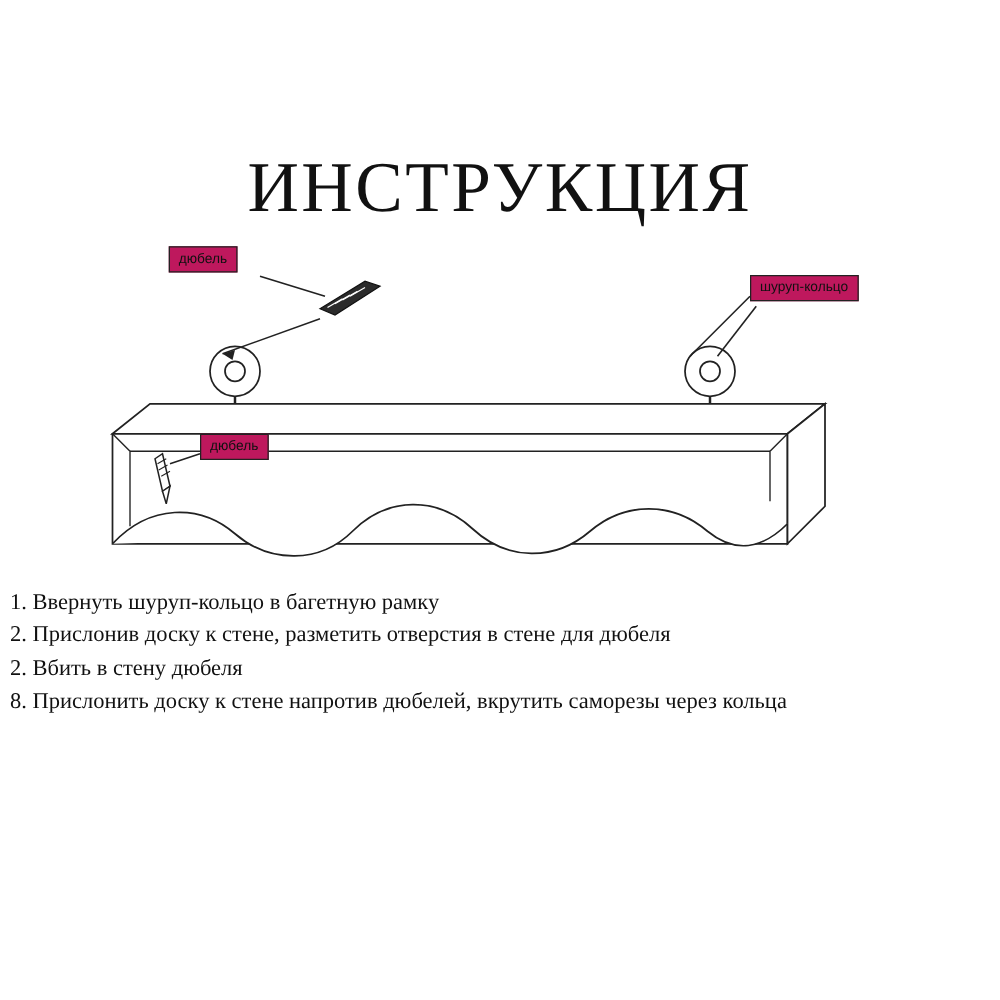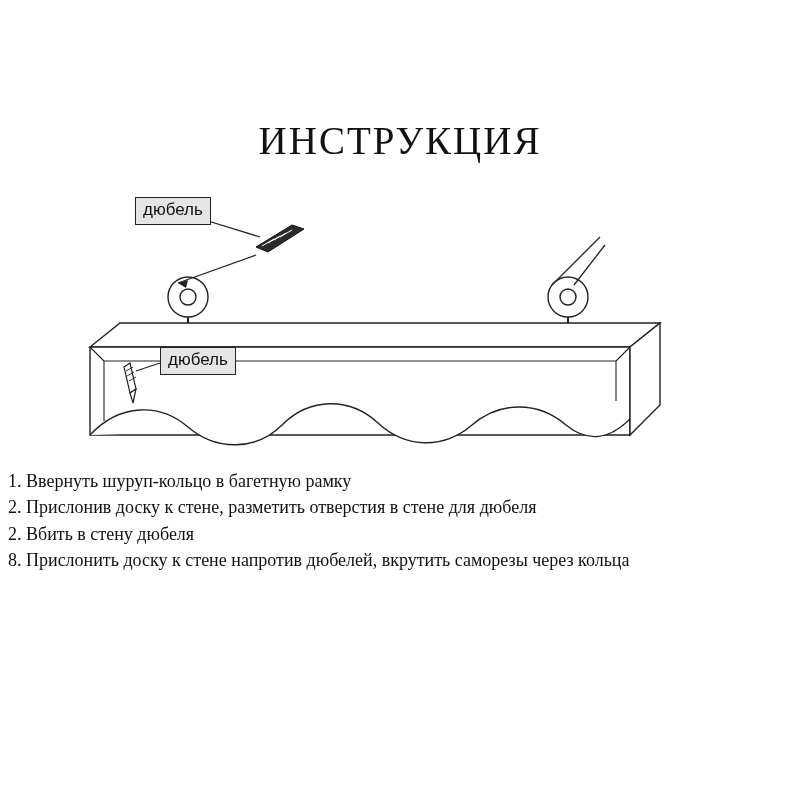--- a/index.html
+++ b/index.html
@@ -16,37 +16,37 @@
     color: #1a1a1a;
     overflow: hidden;
   }
   #title {
     position: absolute;
     top: 118px;
     left: 0;
     width: 800px;
     text-align: center;
     font-family: "Liberation Serif", serif;
-    font-size: 39px;
+    font-size: 57px;
     letter-spacing: 2px;
     color: #111111;
   }
   #diagram {
     position: absolute;
     top: 175px;
     left: 60px;
     width: 700px;
     height: 280px;
   }
   .callout {
     position: absolute;
-    background: #e5e5e5;
+    background: #be185d;
     border: 1px solid #222222;
     font-family: "Liberation Sans", sans-serif;
-    font-size: 17px;
+    font-size: 11px;
     color: #111111;
     padding: 3px 7px 4px 7px;
     white-space: nowrap;
     line-height: 1.1;
   }
   #callout-dubel { left: 75px; top: 22px; }
   #callout-shurup { left: 540px; top: 45px; }
   #callout-samorez { left: 100px; top: 172px; }
   #steps {
     position: absolute;
@@ -123,20 +123,21 @@
         <line x1="67" y1="201" x2="74" y2="197" stroke="#222" stroke-width="0.9"></line>
         <line x1="69" y1="206" x2="76" y2="202" stroke="#222" stroke-width="0.9"></line>
         <polygon points="70,218 76,214 73,228" fill="#ffffff" stroke="#222" stroke-width="1.2"></polygon>
       </g>
 
       <line x1="100" y1="188" x2="76" y2="196" stroke="#222" stroke-width="1.3"></line>
 
     </svg>
 
     <div class="callout" id="callout-dubel">дюбель</div>
+    <div class="callout" id="callout-shurup">шуруп-кольцо</div>
     <div class="callout" id="callout-samorez">дюбель</div>
   </div>
 
   <div id="steps">
     <div class="step">1. Ввернуть шуруп-кольцо в багетную рамку</div>
     <div class="step">2. Прислонив доску к стене, разметить отверстия в стене для дюбеля</div>
     <div class="step">2. Вбить в стену дюбеля</div>
     <div class="step">8. Прислонить доску к стене напротив дюбелей, вкрутить саморезы через кольца</div>
   </div>
 

